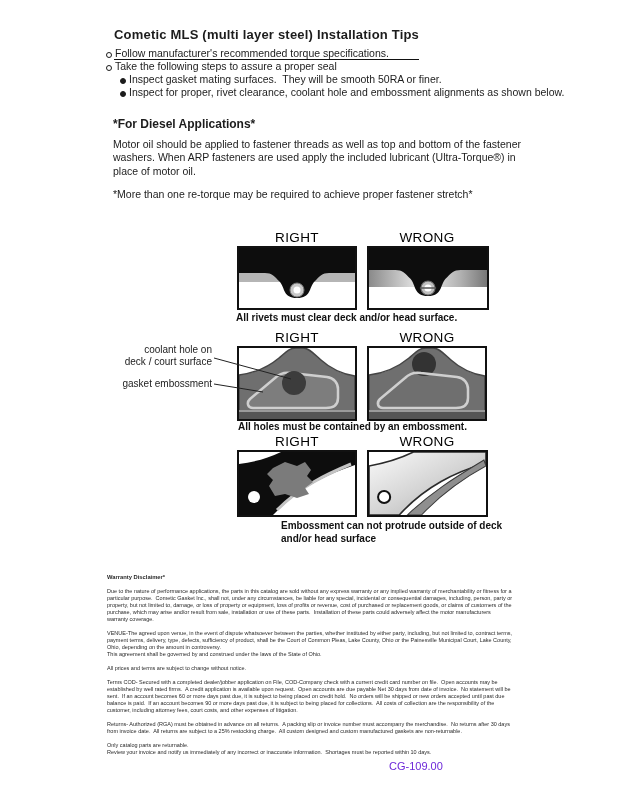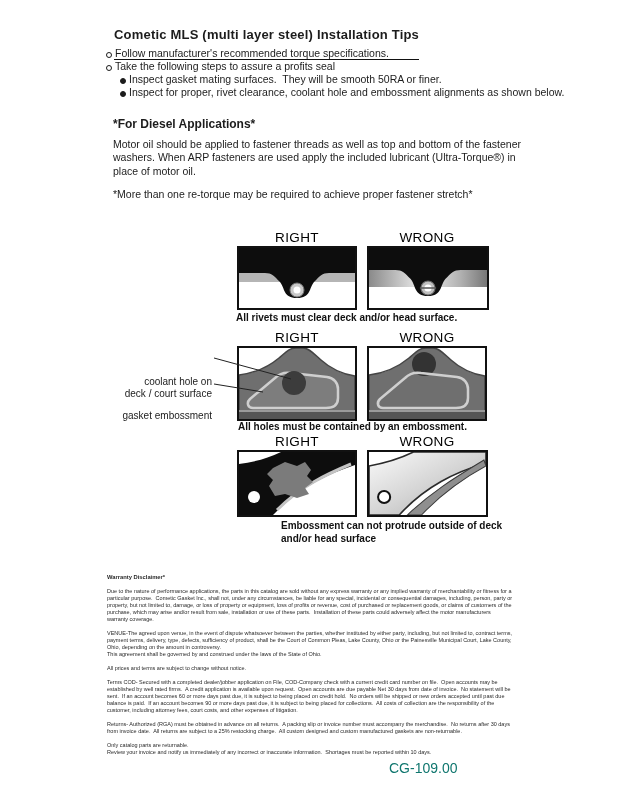--- a/index.html
+++ b/index.html
@@ -24,45 +24,45 @@
 
   
   .rw-label{width:120px;text-align:center;font-size:13.5px;letter-spacing:.4px;color:#000000;}
   .caption{font-size:10px;font-weight:bold;color:#111;line-height:13px;}
 
   
   .panel{border:2px solid #111;background:#fff;box-sizing:border-box;}
   .panel svg{display:block;width:100%;height:100%;}
 
   
-  .side-label{font-size:10px;line-height:11.5px;text-align:right;width:112px;color:#1c1c1c;margin-top:32px;}
+  .side-label{font-size:10px;line-height:11.5px;text-align:right;width:112px;color:#1c1c1c;}
 
   
   .warranty{left:107px;top:574px;width:406px;font-size:5.5px;line-height:7px;color:#2a2a2a;}
   .warranty h3{font-size:5.8px;margin:0 0 7px 0;}
   .warranty p{margin:0 0 7px 0;white-space:pre-wrap;}
 
-  .footer-code{left:389px;top:760px;font-size:14px;color:#0f766e;}
+  .footer-code{left:389px;top:760px;font-size:11px;color:#6d28d9;}
 
   .overlay{left:0;top:0;width:618px;height:800px;pointer-events:none;z-index:5;}
   .panelwrap{z-index:1;}
 </style>
 </head>
 <body>
 
 <div class="abs title">Cometic MLS (multi layer steel) Installation Tips</div>
 
 <div class="abs bullets">
   <div class="b-row">
     <span class="b-mark"></span>
     <span class="pre">Follow manufacturer's recommended torque specifications.</span>
   </div>
   <div class="b-row">
     <span class="b-mark"></span>
-    <span class="pre">Take the following steps to assure a profits seal</span>
+    <span class="pre">Take the following steps to assure a proper seal</span>
   </div>
   <div class="b-row b-sub">
     <span class="b-mark filled"></span>
     <span class="pre">Inspect gasket mating surfaces.  They will be smooth 50RA or finer.</span>
   </div>
   <div class="b-row b-sub">
     <span class="b-mark filled"></span>
     <span class="pre">Inspect for proper, rivet clearance, coolant hole and embossment alignments as shown below.</span>
   </div>
 </div>

